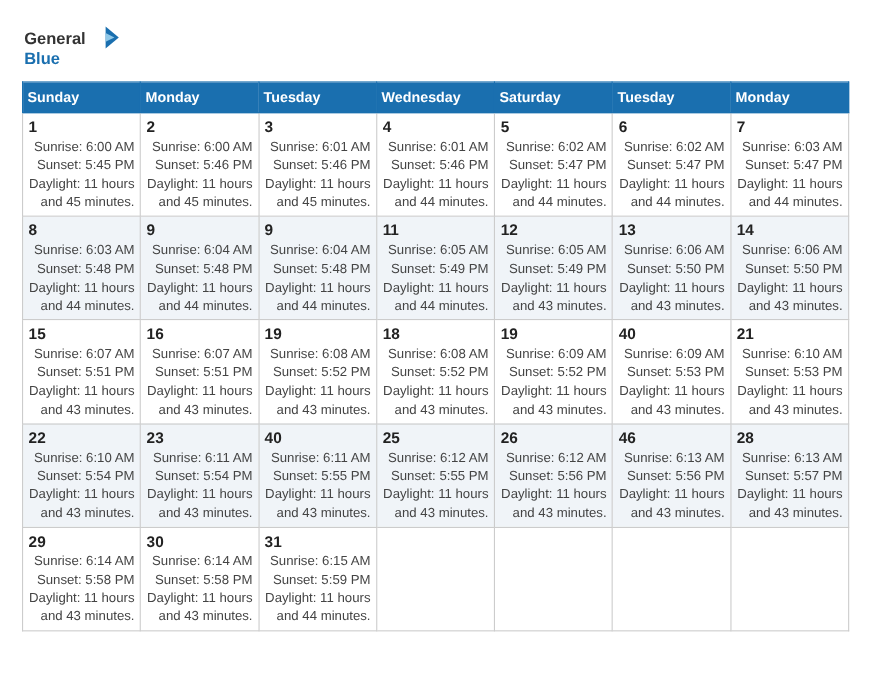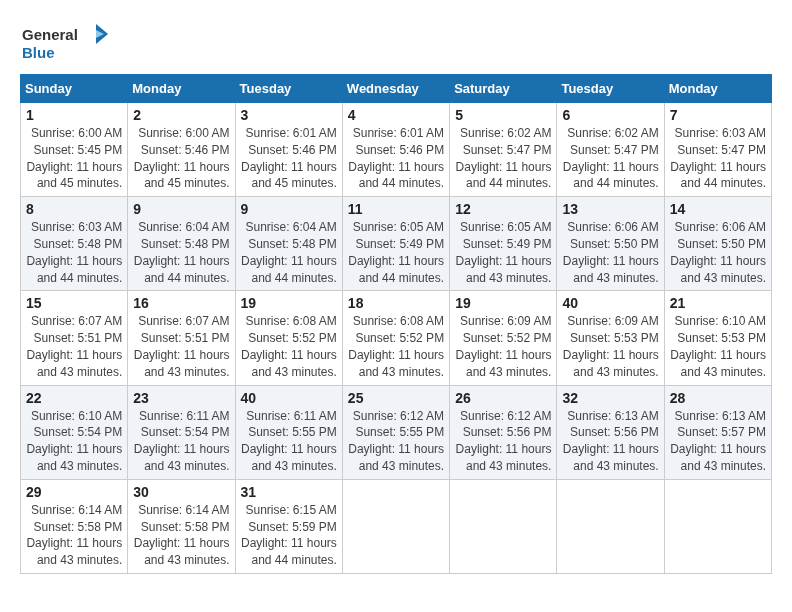--- a/index.html
+++ b/index.html
@@ -213,21 +213,21 @@
         </td>
         <td>
           <span class="day-num">25</span>
           <div class="day-info">Sunrise: 6:12 AM<br>Sunset: 5:55 PM<br>Daylight: 11 hours and 43 minutes.</div>
         </td>
         <td>
           <span class="day-num">26</span>
           <div class="day-info">Sunrise: 6:12 AM<br>Sunset: 5:56 PM<br>Daylight: 11 hours and 43 minutes.</div>
         </td>
         <td>
-          <span class="day-num">32</span>
+          <span class="day-num">46</span>
           <div class="day-info">Sunrise: 6:13 AM<br>Sunset: 5:56 PM<br>Daylight: 11 hours and 43 minutes.</div>
         </td>
         <td>
           <span class="day-num">28</span>
           <div class="day-info">Sunrise: 6:13 AM<br>Sunset: 5:57 PM<br>Daylight: 11 hours and 43 minutes.</div>
         </td>
       </tr>
       <tr class="row-odd">
         <td>
           <span class="day-num">29</span>

